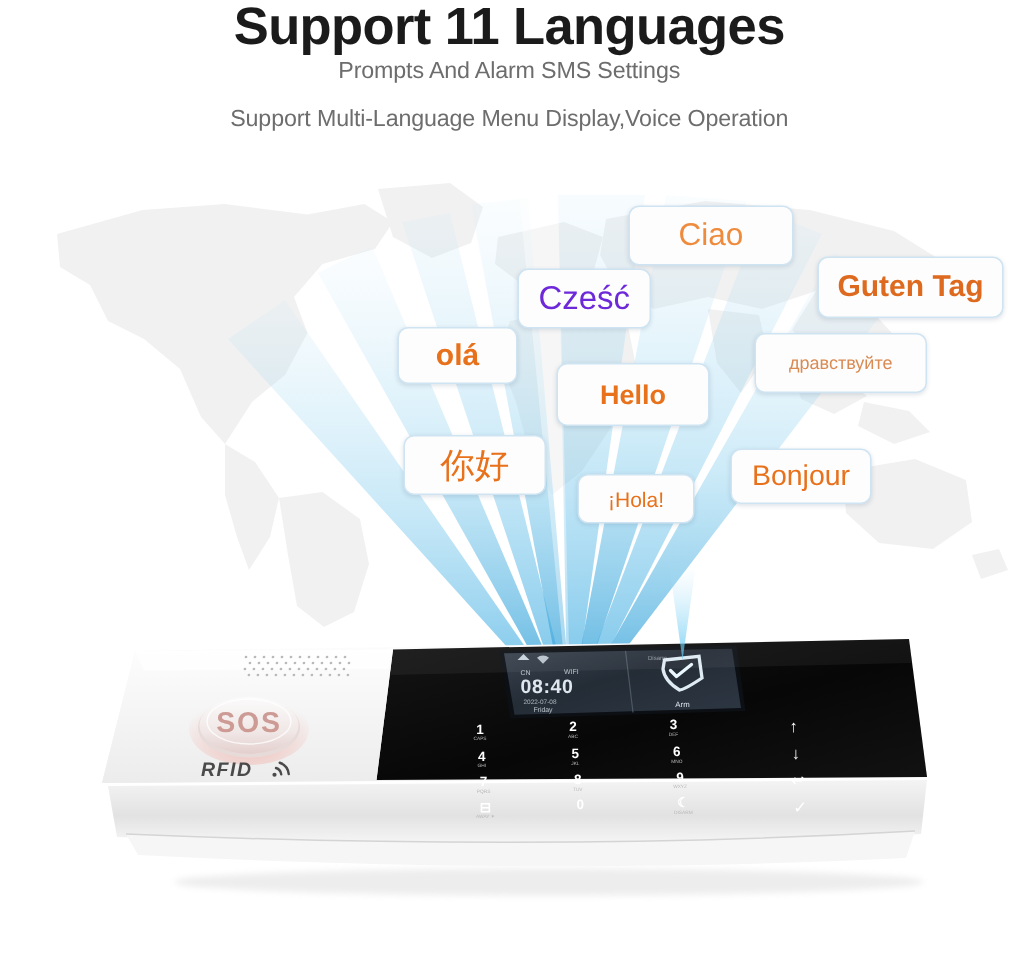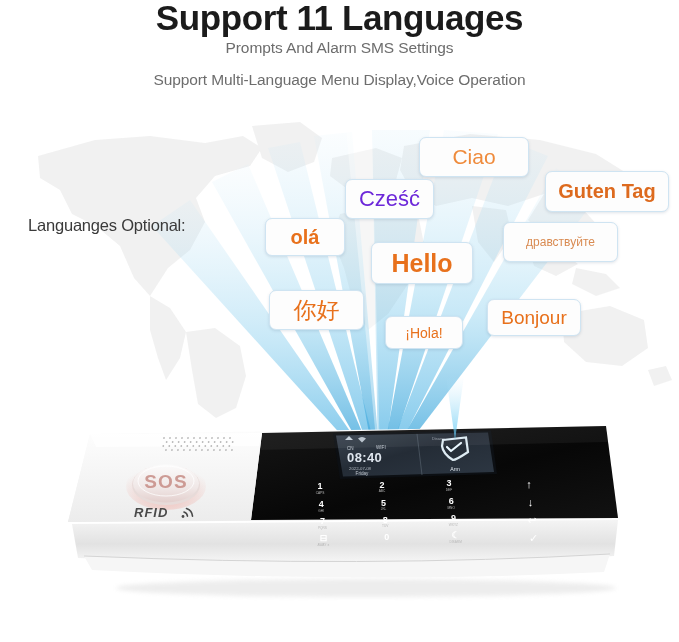--- a/index.html
+++ b/index.html
@@ -163,40 +163,39 @@
     </svg>
   </div>
 
   <div class="header">
     <div class="title-line" style="margin-top:-1px;">Support 11 Languages</div>
     <div class="subtitle" style="margin-top:0;">Prompts And Alarm SMS Settings</div>
     <div class="subtitle">Support Multi-Language Menu Display,Voice Operation</div>
   </div>
 
   <div class="left-info">
-    <div class="opt-title">Languanges Optional:</div>
   </div>
 
   <div id="bubble-host">
       <div class="bubble" style="left: 419px; top: 137px; width: 110px; height: 40px; font-size: 21px; font-weight: 400; color: rgb(239, 139, 60);">
         <span>Ciao</span>
       </div>
       <div class="bubble" style="left: 545px; top: 171px; width: 124px; height: 41px; font-size: 20px; font-weight: bold; color: rgb(221, 106, 30);">
         <span>Guten Tag</span>
       </div>
       <div class="bubble" style="left: 345px; top: 179px; width: 89px; height: 40px; font-size: 22px; font-weight: 400; color: #6d28d9;">
         <span>Cześć</span>
       </div>
       <div class="bubble" style="left: 503px; top: 222px; width: 115px; height: 40px; font-size: 12px; font-weight: 400; color: rgb(217, 139, 82);">
         <span>дравствуйте</span>
       </div>
       <div class="bubble" style="left: 265px; top: 218px; width: 80px; height: 38px; font-size: 20px; font-weight: bold; color: rgb(232, 113, 28);">
         <span>olá</span>
       </div>
-      <div class="bubble" style="left: 371px; top: 242px; width: 102px; height: 42px; font-size: 25px; font-weight: bold; color: rgb(232, 113, 28);">
+      <div class="bubble" style="left: 371px; top: 242px; width: 102px; height: 42px; font-size: 18px; font-weight: bold; color: rgb(232, 113, 28);">
         <span>Hello</span>
       </div>
       <div class="bubble" style="left: 487px; top: 299px; width: 94px; height: 37px; font-size: 19px; font-weight: 400; color: rgb(232, 113, 28);">
         <span>Bonjour</span>
       </div>
       <div class="bubble" style="left: 269px; top: 290px; width: 95px; height: 40px; font-size: 23px; font-weight: 400; color: rgb(232, 113, 28);">
         <span>你好</span>
       </div>
       <div class="bubble" style="left: 385px; top: 316px; width: 78px; height: 33px; font-size: 14px; font-weight: normal; color: rgb(232, 113, 28);">
         <span>¡Hola!</span>

